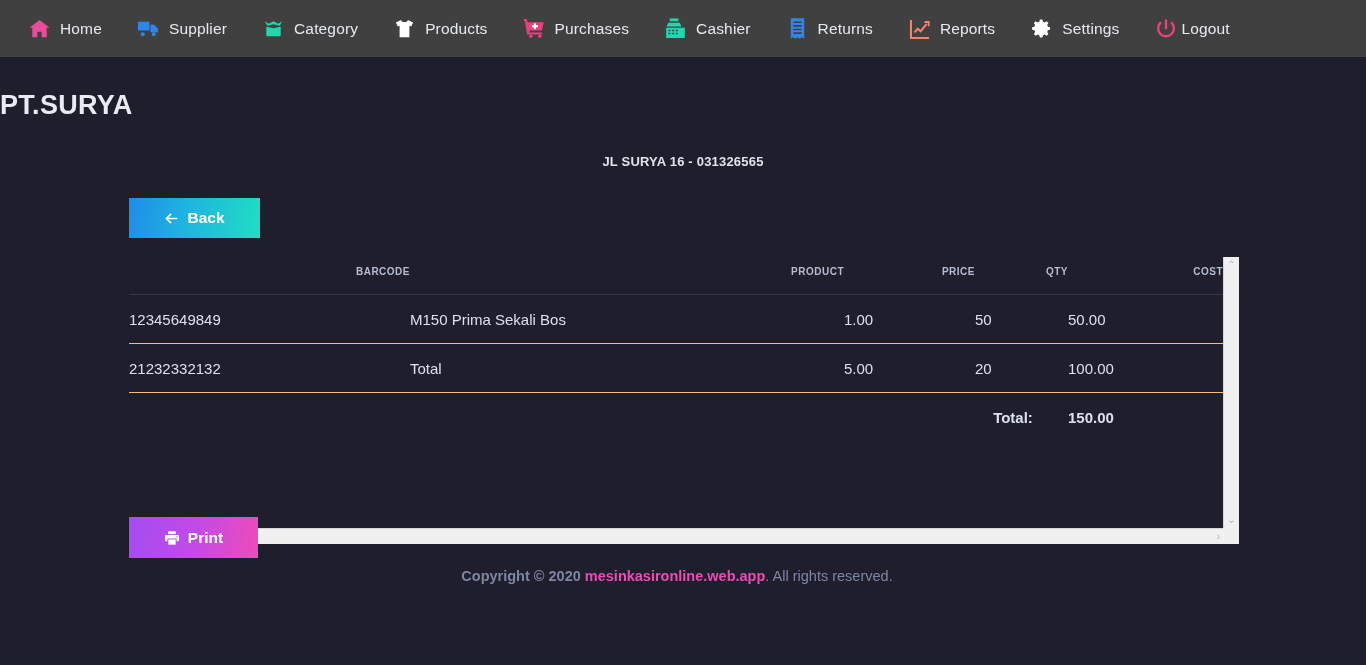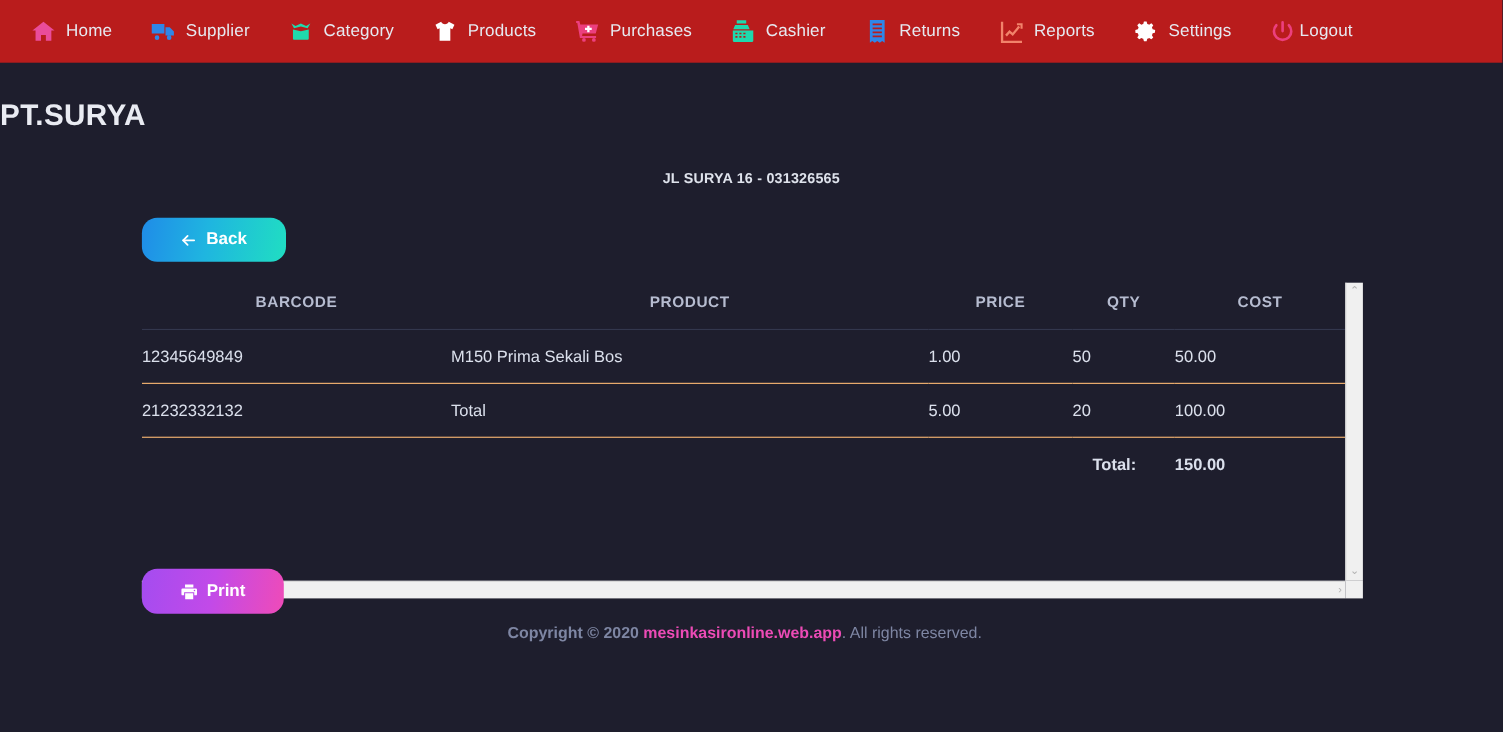--- a/index.html
+++ b/index.html
@@ -8,21 +8,21 @@
     width: 1366px;
     height: 665px;
     background: #1e1e2d;
     font-family: "Liberation Sans", sans-serif;
     overflow: hidden;
   }
 
   
   .navbar {
     height: 57px;
-    background: #b91c1c;
+    background: #404040;
     display: flex;
     align-items: center;
     padding-left: 28px;
     gap: 0;
   }
   .nav-item {
     display: flex;
     align-items: center;
     gap: 9px;
     padding: 0 17px 0 0;
@@ -69,21 +69,21 @@
 
   .content {
     width: 1110px;
     margin: 0 auto;
     margin-left: 129px;
   }
 
   
   .btn {
     border: none;
-    border-radius: 14px;
+    border-radius: 0;
     color: #ffffff;
     font-size: 15.5px;
     font-weight: bold;
     display: inline-flex;
     align-items: center;
     justify-content: center;
     gap: 8px;
     cursor: pointer;
     font-family: "Liberation Sans", sans-serif;
   }
@@ -113,23 +113,23 @@
     overflow: hidden;
     position: relative;
   }
 
   table.items {
     width: 1094px;
     border-collapse: collapse;
     table-layout: fixed;
   }
   table.items th {
-    text-align: center;
+    text-align: right;
     color: #b6bcd0;
-    font-size: 14px;
+    font-size: 10px;
     font-weight: bold;
     letter-spacing: .5px;
     padding: 9px 0 17px 0;
     border-bottom: 1px solid #33374d;
   }
   table.items td {
     color: #dbe0ec;
     font-size: 15px;
     padding: 16px 0 15px 0;
     border-bottom: 1px solid #fdba74;

